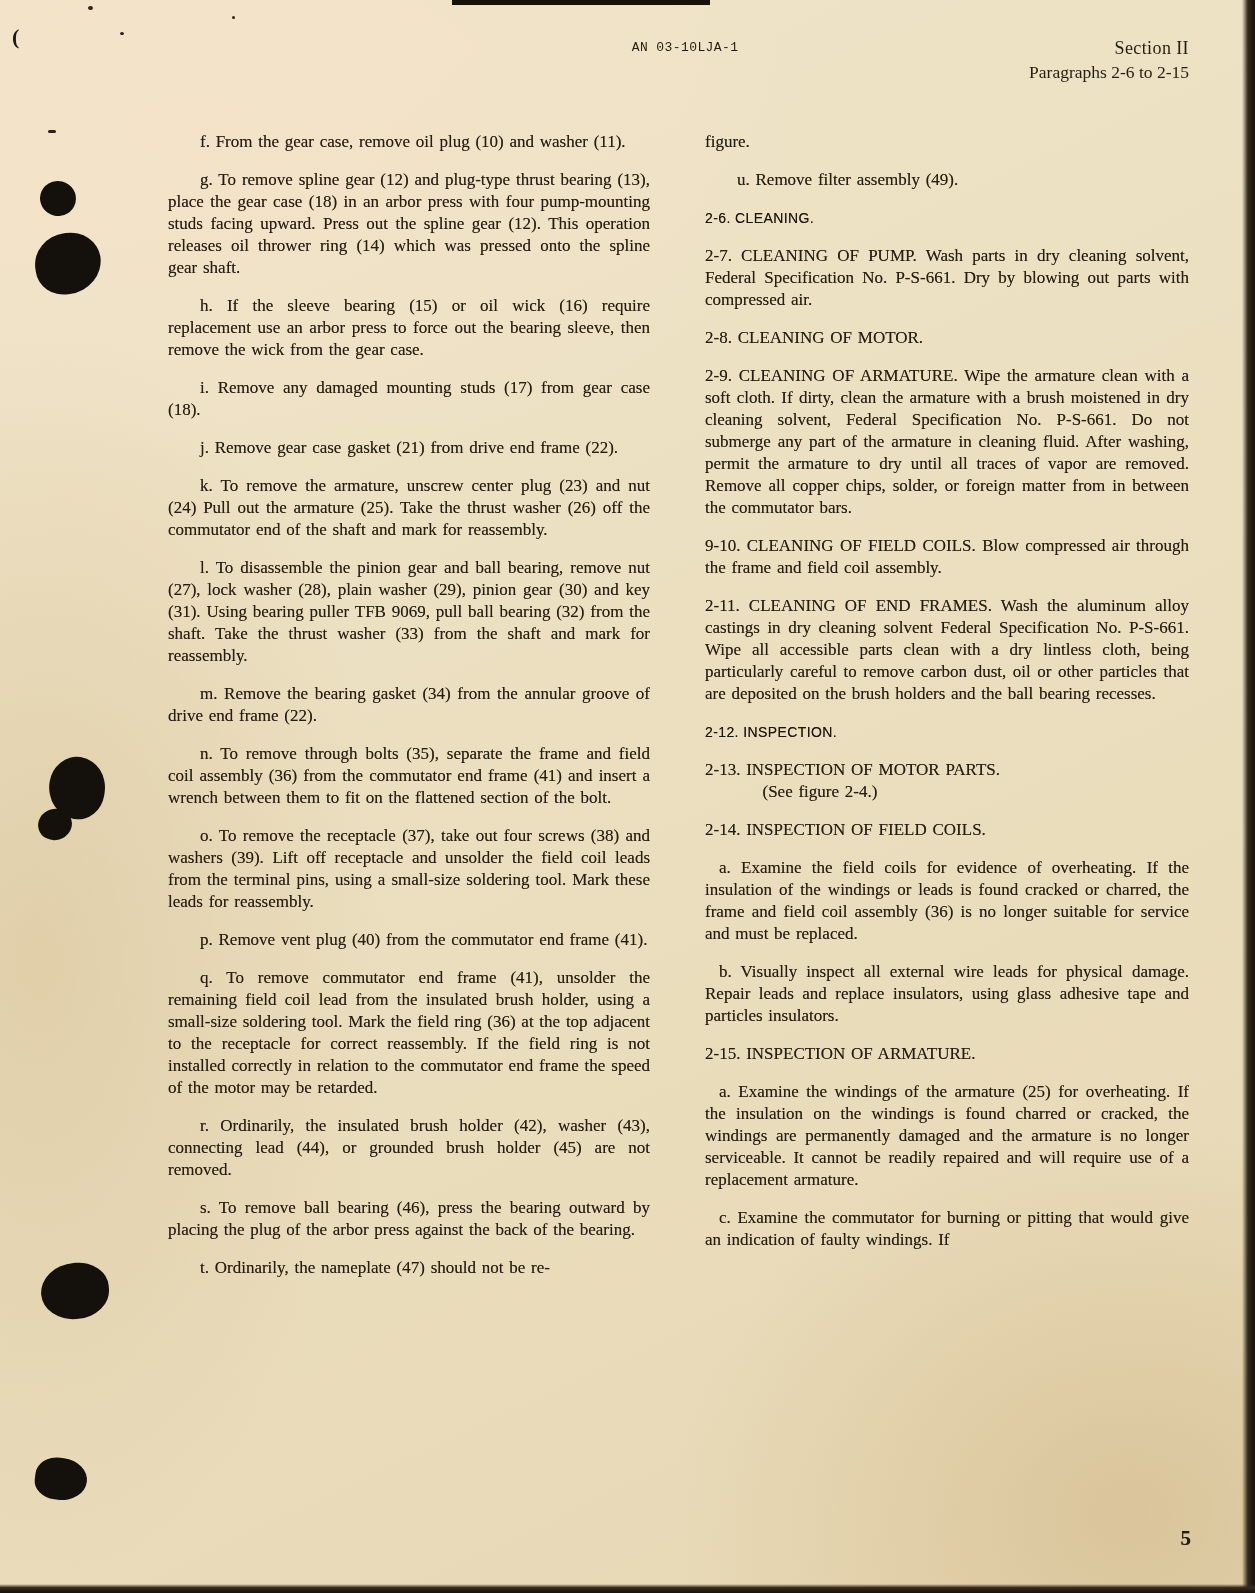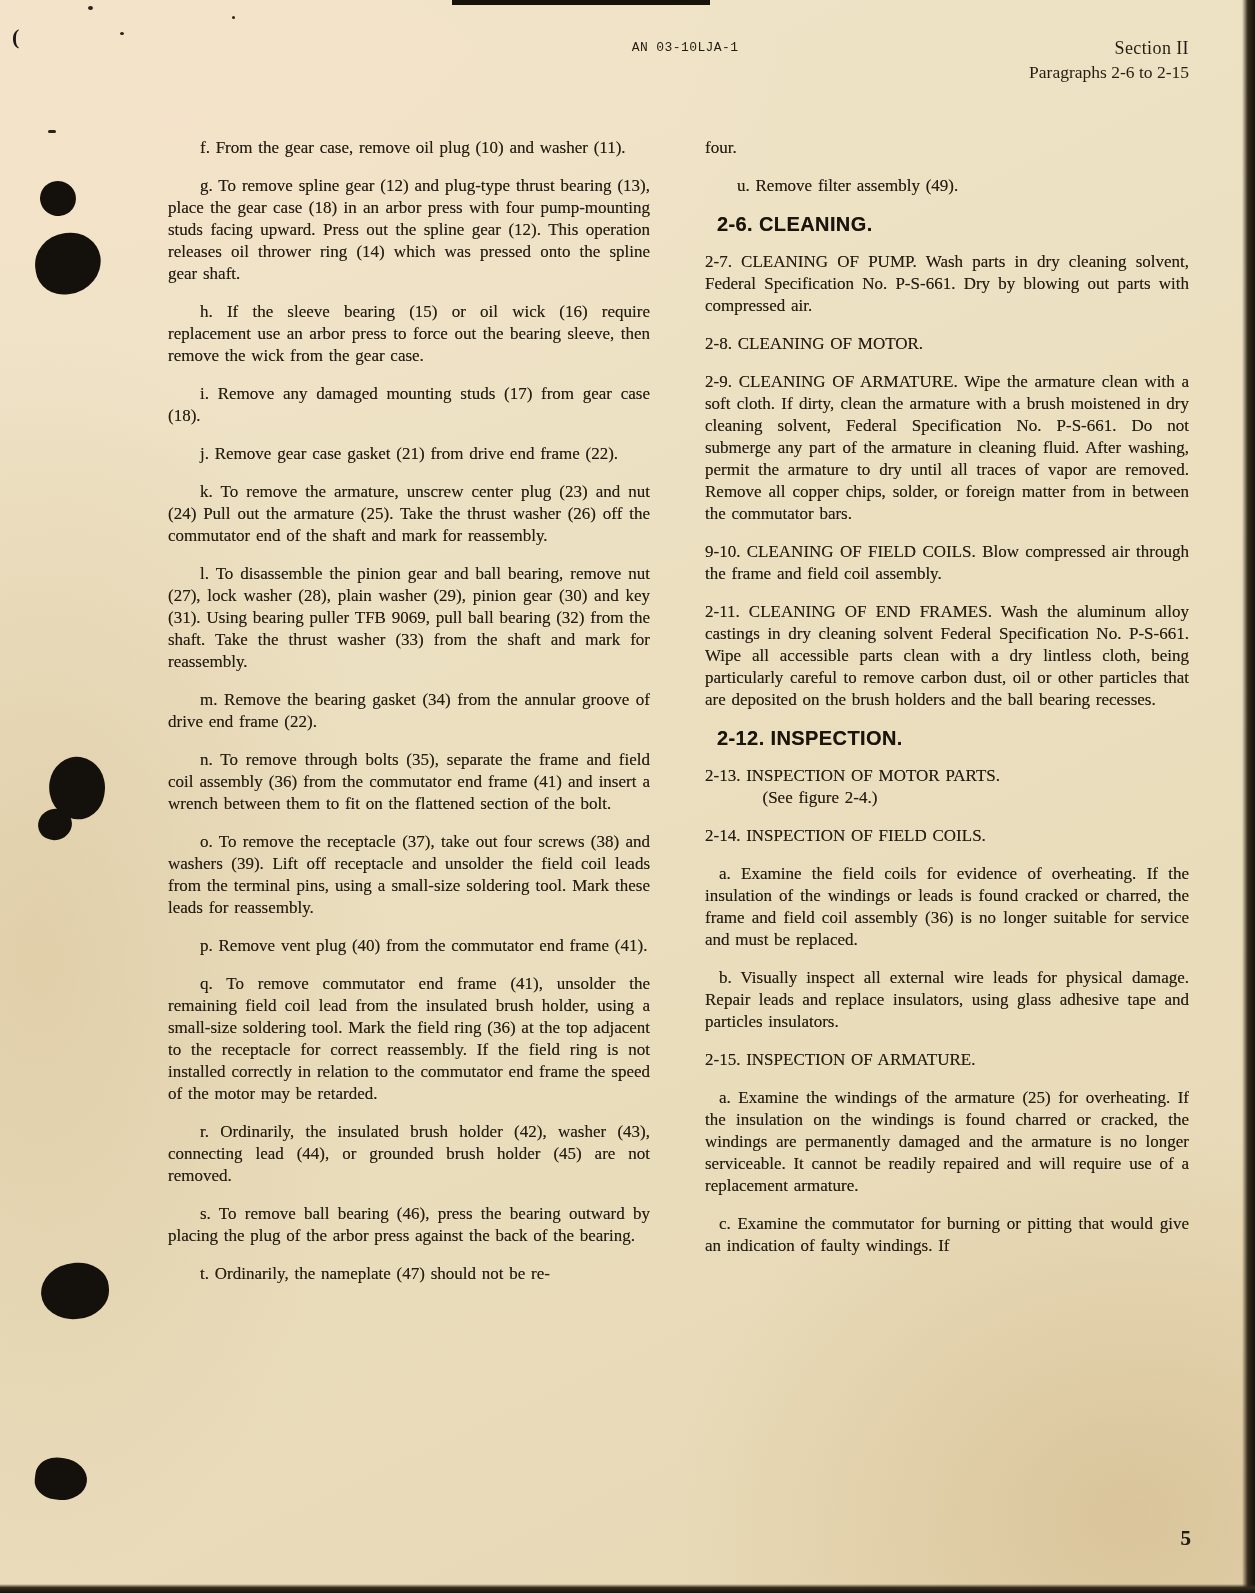--- a/index.html
+++ b/index.html
@@ -32,34 +32,34 @@
   
   .col {
     position: absolute; top: 121px;
     font-size: 17px; line-height: 22px;
     text-rendering: optimizeLegibility;
   }
   .col-left  { left: 168px; width: 482px; }
   .col-right { left: 705px; width: 484px; }
 
   .para {
-    margin: 16px 0 16px 0;
+    margin: 10px 0 16px 0;
     text-align: justify;
     word-spacing: 1.5px;
     text-shadow: 0 0 0.5px rgba(40,28,14,0.55);
   }
   .indent-lg { text-indent: 32px; }
   .indent-sm { text-indent: 14px; }
   .pre { white-space: pre-wrap; text-align: left; }
 
   .heading {
-    margin: 2px 0 16px 12px;
+    margin: 2px 0 16px 0;
     font-family: "Liberation Sans", sans-serif;
-    font-weight: 700;
-    font-size: 20px;
+    font-weight: 400;
+    font-size: 14px;
     letter-spacing: 0.4px;
     color: #1b140b;
     text-shadow: 0 0 0.6px rgba(20,12,4,0.6);
   }
 
   .page-number {
     position: absolute; right: 64px; bottom: 42px;
     font-size: 21px; font-weight: 700;
     text-shadow: 0 0 0.6px rgba(20,12,4,0.6);
   }
@@ -120,21 +120,21 @@
     <p class="para indent-lg">n. To remove through bolts (35), separate the frame and field coil assembly (36) from the commutator end frame (41) and insert a wrench between them to fit on the flattened section of the bolt.</p>
     <p class="para indent-lg">o. To remove the receptacle (37), take out four screws (38) and washers (39). Lift off receptacle and unsolder the field coil leads from the terminal pins, using a small-size soldering tool. Mark these leads for reassembly.</p>
     <p class="para indent-lg">p. Remove vent plug (40) from the commutator end frame (41).</p>
     <p class="para indent-lg">q. To remove commutator end frame (41), unsolder the remaining field coil lead from the insulated brush holder, using a small-size soldering tool. Mark the field ring (36) at the top adjacent to the receptacle for correct reassembly. If the field ring is not installed correctly in relation to the commutator end frame the speed of the motor may be retarded.</p>
     <p class="para indent-lg">r. Ordinarily, the insulated brush holder (42), washer (43), connecting lead (44), or grounded brush holder (45) are not removed.</p>
     <p class="para indent-lg">s. To remove ball bearing (46), press the bearing outward by placing the plug of the arbor press against the back of the bearing.</p>
     <p class="para indent-lg">t. Ordinarily, the nameplate (47) should not be re-</p>
   </div>
 
   <div class="col col-right">
-    <p class="para">four.</p>
+    <p class="para">figure.</p>
     <p class="para indent-lg">u. Remove filter assembly (49).</p>
     <p class="heading">2-6. CLEANING.</p>
     <p class="para">2-7. CLEANING OF PUMP. Wash parts in dry cleaning solvent, Federal Specification No. P-S-661. Dry by blowing out parts with compressed air.</p>
     <p class="para">2-8. CLEANING OF MOTOR.</p>
     <p class="para">2-9. CLEANING OF ARMATURE. Wipe the armature clean with a soft cloth. If dirty, clean the armature with a brush moistened in dry cleaning solvent, Federal Specification No. P-S-661. Do not submerge any part of the armature in cleaning fluid. After washing, permit the armature to dry until all traces of vapor are removed. Remove all copper chips, solder, or foreign matter from in between the commutator bars.</p>
     <p class="para">9-10. CLEANING OF FIELD COILS. Blow compressed air through the frame and field coil assembly.</p>
     <p class="para">2-11. CLEANING OF END FRAMES. Wash the aluminum alloy castings in dry cleaning solvent Federal Specification No. P-S-661. Wipe all accessible parts clean with a dry lintless cloth, being particularly careful to remove carbon dust, oil or other particles that are deposited on the brush holders and the ball bearing recesses.</p>
     <p class="heading">2-12. INSPECTION.</p>
     <p class="para pre">2-13. INSPECTION OF MOTOR PARTS.
           (See figure 2-4.)</p>

